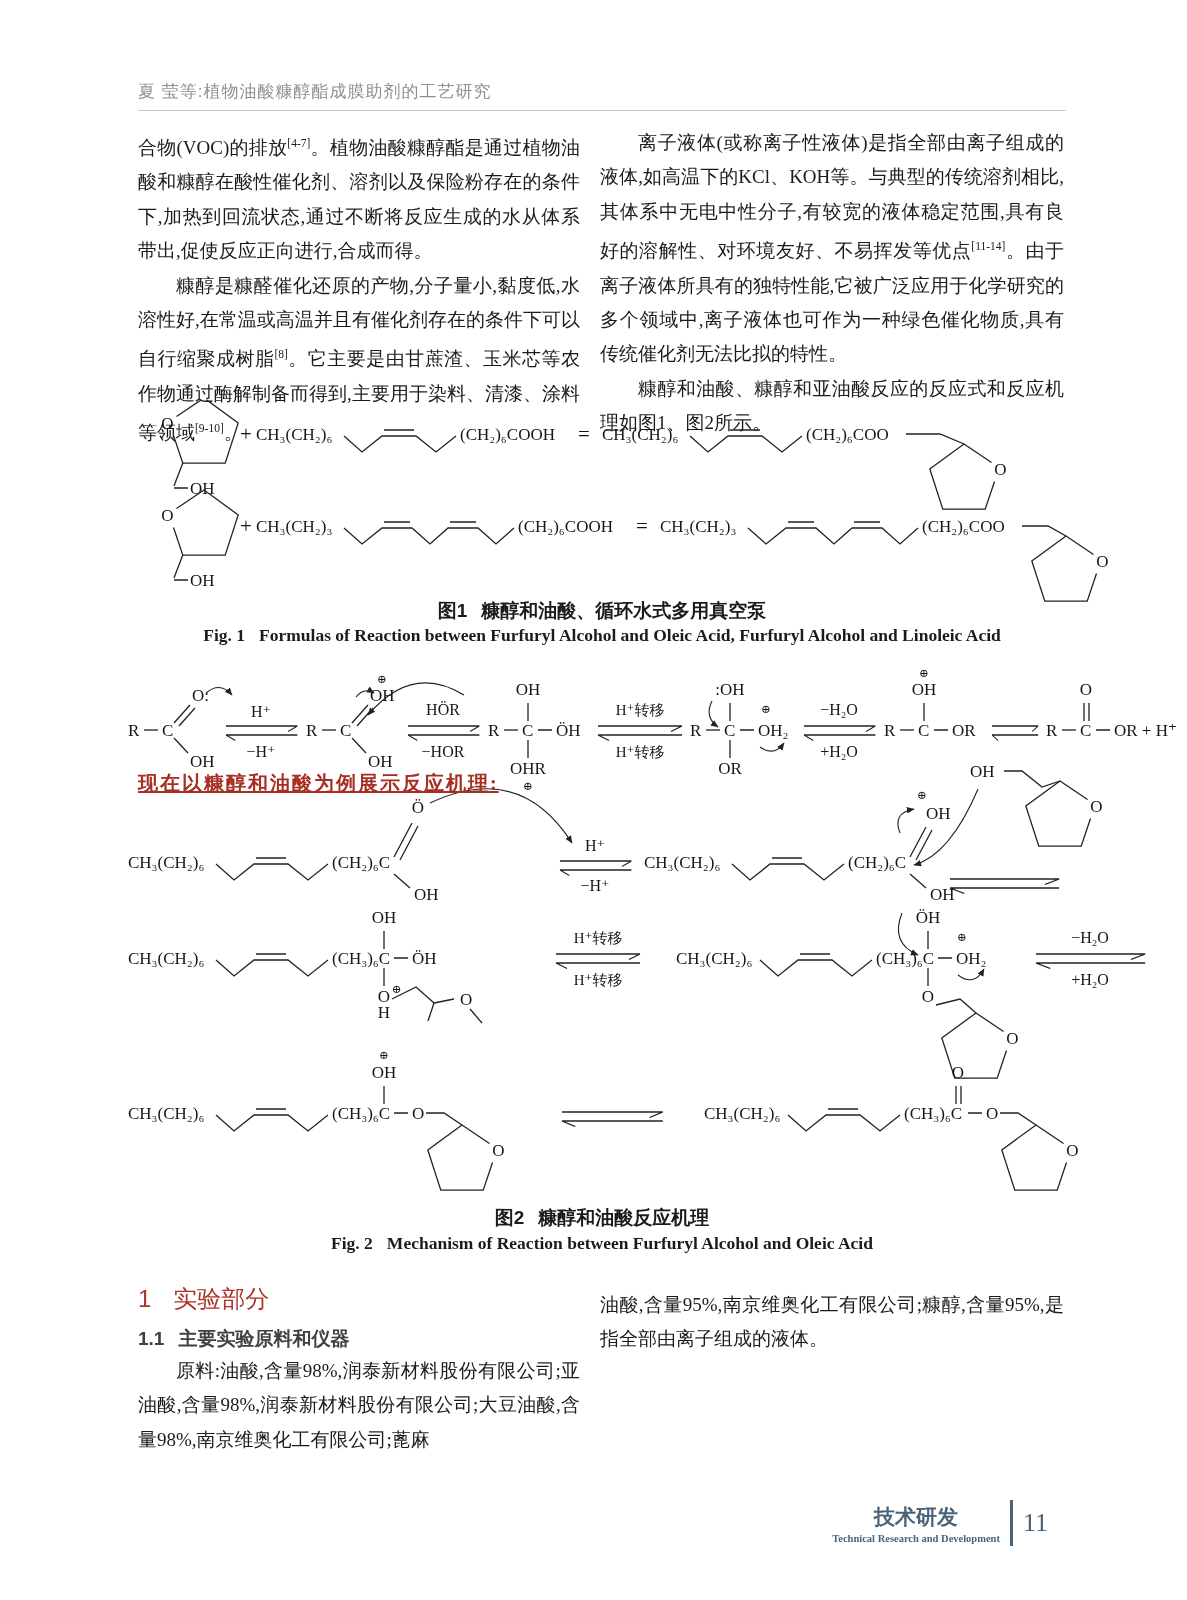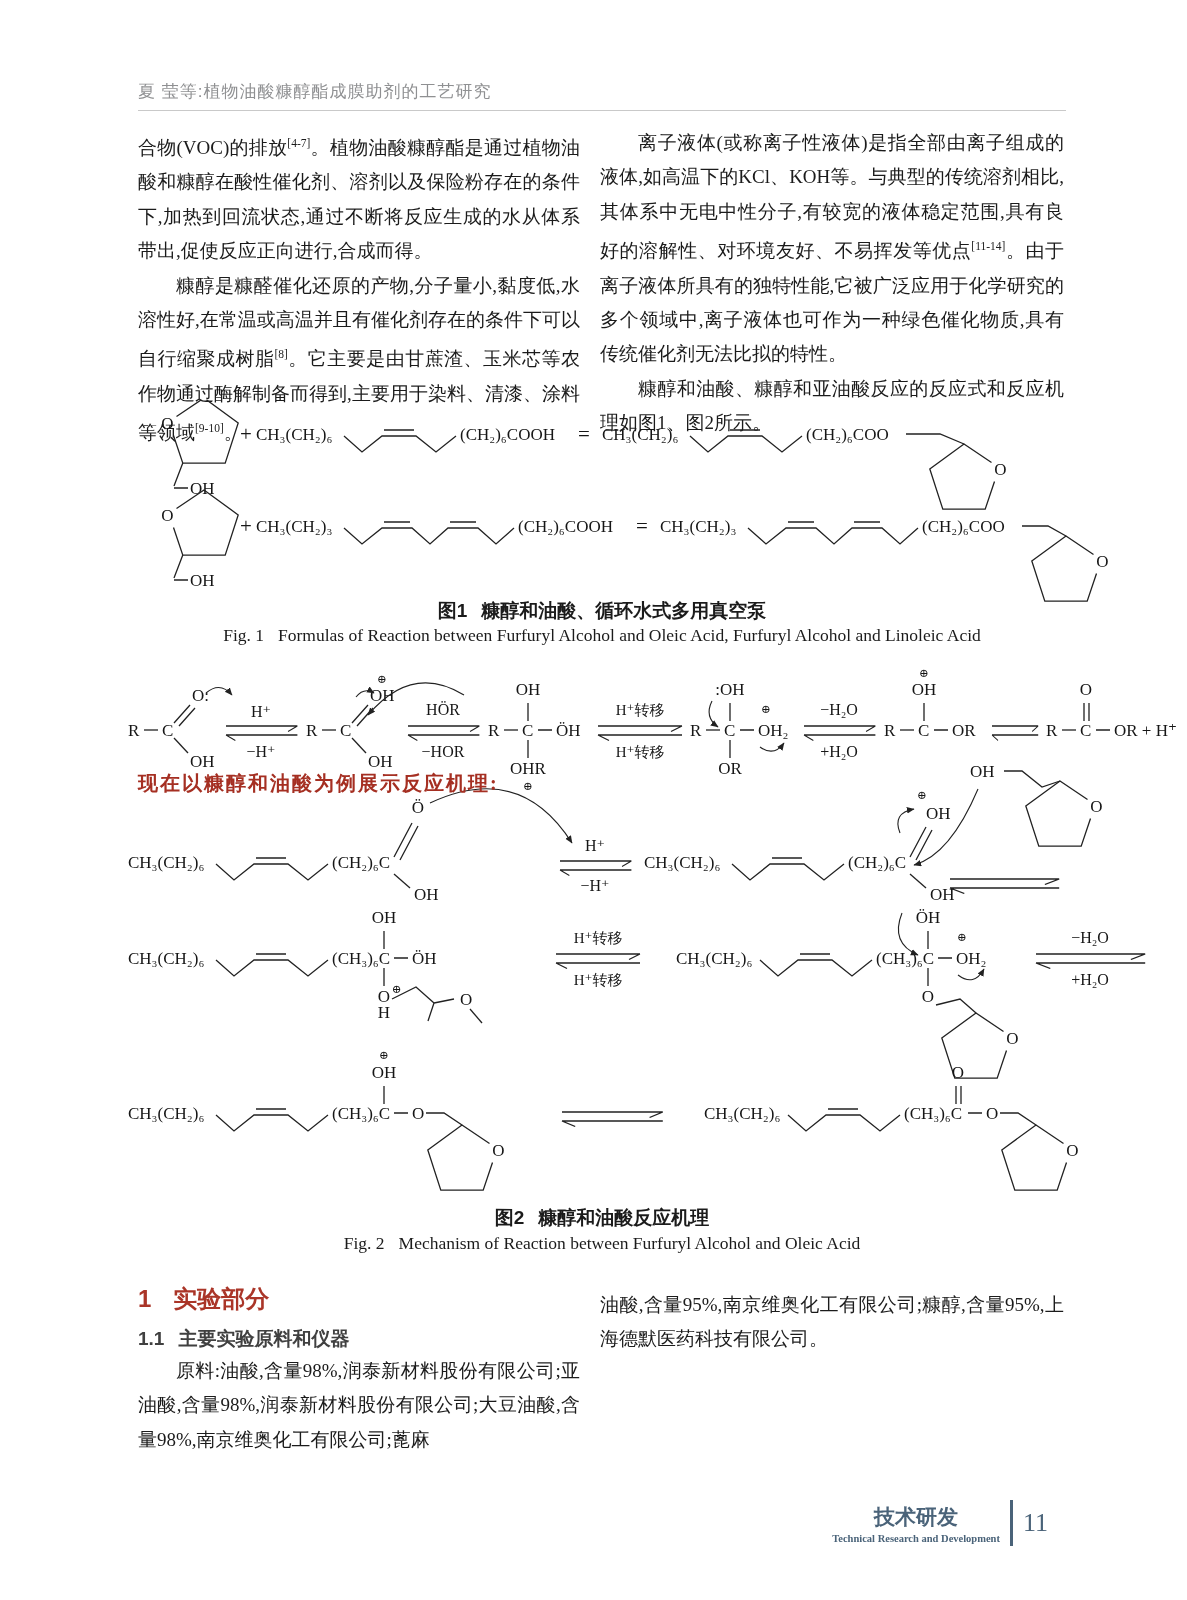--- a/index.html
+++ b/index.html
@@ -11,26 +11,26 @@
   .head-rule{position:absolute;left:138px;top:110px;width:928px;height:1px;background:#c9c9c9;}
   .col{position:absolute;font-size:19px;line-height:34.4px;text-align:justify;}
   .col p{margin:0;}
   .col p.ind{text-indent:2em;}
   sup.ref{font-size:11.5px;vertical-align:7px;letter-spacing:0;}
   .col-left{left:138px;top:126px;width:442px;}
   .col-right{left:600px;top:126px;width:464px;}
   .figsvg{position:absolute;}
   .cap{position:absolute;left:138px;width:928px;text-align:center;}
   .cap-zh{font-family:"Liberation Sans","DejaVu Sans",sans-serif;font-weight:bold;font-size:19px;}
-  .cap-en{font-weight:normal;font-size:17.5px;}
+  .cap-en{font-weight:bold;font-size:17.5px;}
   .cap-zh .gap,.cap-en .gap{display:inline-block;width:14px;}
   .red-note{position:absolute;left:138px;top:770px;font-size:20px;color:#a52f22;
-        letter-spacing:2px;font-weight:bold;z-index:5;}
+        letter-spacing:2px;font-weight:bold;z-index:5;text-decoration:underline;}
   .sec-h1{position:absolute;left:138px;top:1283px;color:#aa3528;
-        font-family:"Liberation Sans","DejaVu Sans",sans-serif;font-weight:bold;font-size:24px;}
+        font-family:"Liberation Sans","DejaVu Sans",sans-serif;font-weight:normal;font-size:24px;}
   .sec-h1 .gap{display:inline-block;width:22px;}
   .sec-h2{position:absolute;left:138px;top:1326px;color:#404040;
         font-family:"Liberation Sans","DejaVu Sans",sans-serif;font-weight:bold;font-size:19px;}
   .sec-h2 .gap{display:inline-block;width:14px;}
   .sec-left{left:138px;top:1354px;width:442px;}
   .sec-right{left:600px;top:1288px;width:464px;}
   .footer{position:absolute;right:139px;top:1500px;display:flex;align-items:center;gap:10px;color:#4a6379;}
   .footer .txt{text-align:center;}
   .footer .zh{font-family:"Liberation Sans","DejaVu Sans",sans-serif;font-weight:bold;font-size:21px;}
   .footer .en{font-size:10.5px;font-weight:bold;margin-top:2px;}
@@ -306,21 +306,21 @@
     <span>1</span><span class="gap"></span><span>实验部分</span>
   </div>
   <div class="sec-h2">
     <span>1.1</span><span class="gap"></span><span>主要实验原料和仪器</span>
   </div>
 
   <div class="col sec-left">
     <p class="ind">原料:油酸,含量98%,润泰新材料股份有限公司;亚油酸,含量98%,润泰新材料股份有限公司;大豆油酸,含量98%,南京维奥化工有限公司;蓖麻</p>
   </div>
   <div class="col sec-right">
-    <p>油酸,含量95%,南京维奥化工有限公司;糠醇,含量95%,上海德默医药科技有限公司。</p>
+    <p>油酸,含量95%,南京维奥化工有限公司;糠醇,含量95%,是指全部由离子组成的液体。</p>
   </div>
 
   <div class="footer">
     <div class="txt">
       <div class="zh">技术研发</div>
       <div class="en">Technical Research and Development</div>
     </div>
     <div class="bar"></div>
     <div class="pg">11</div>
   </div>

